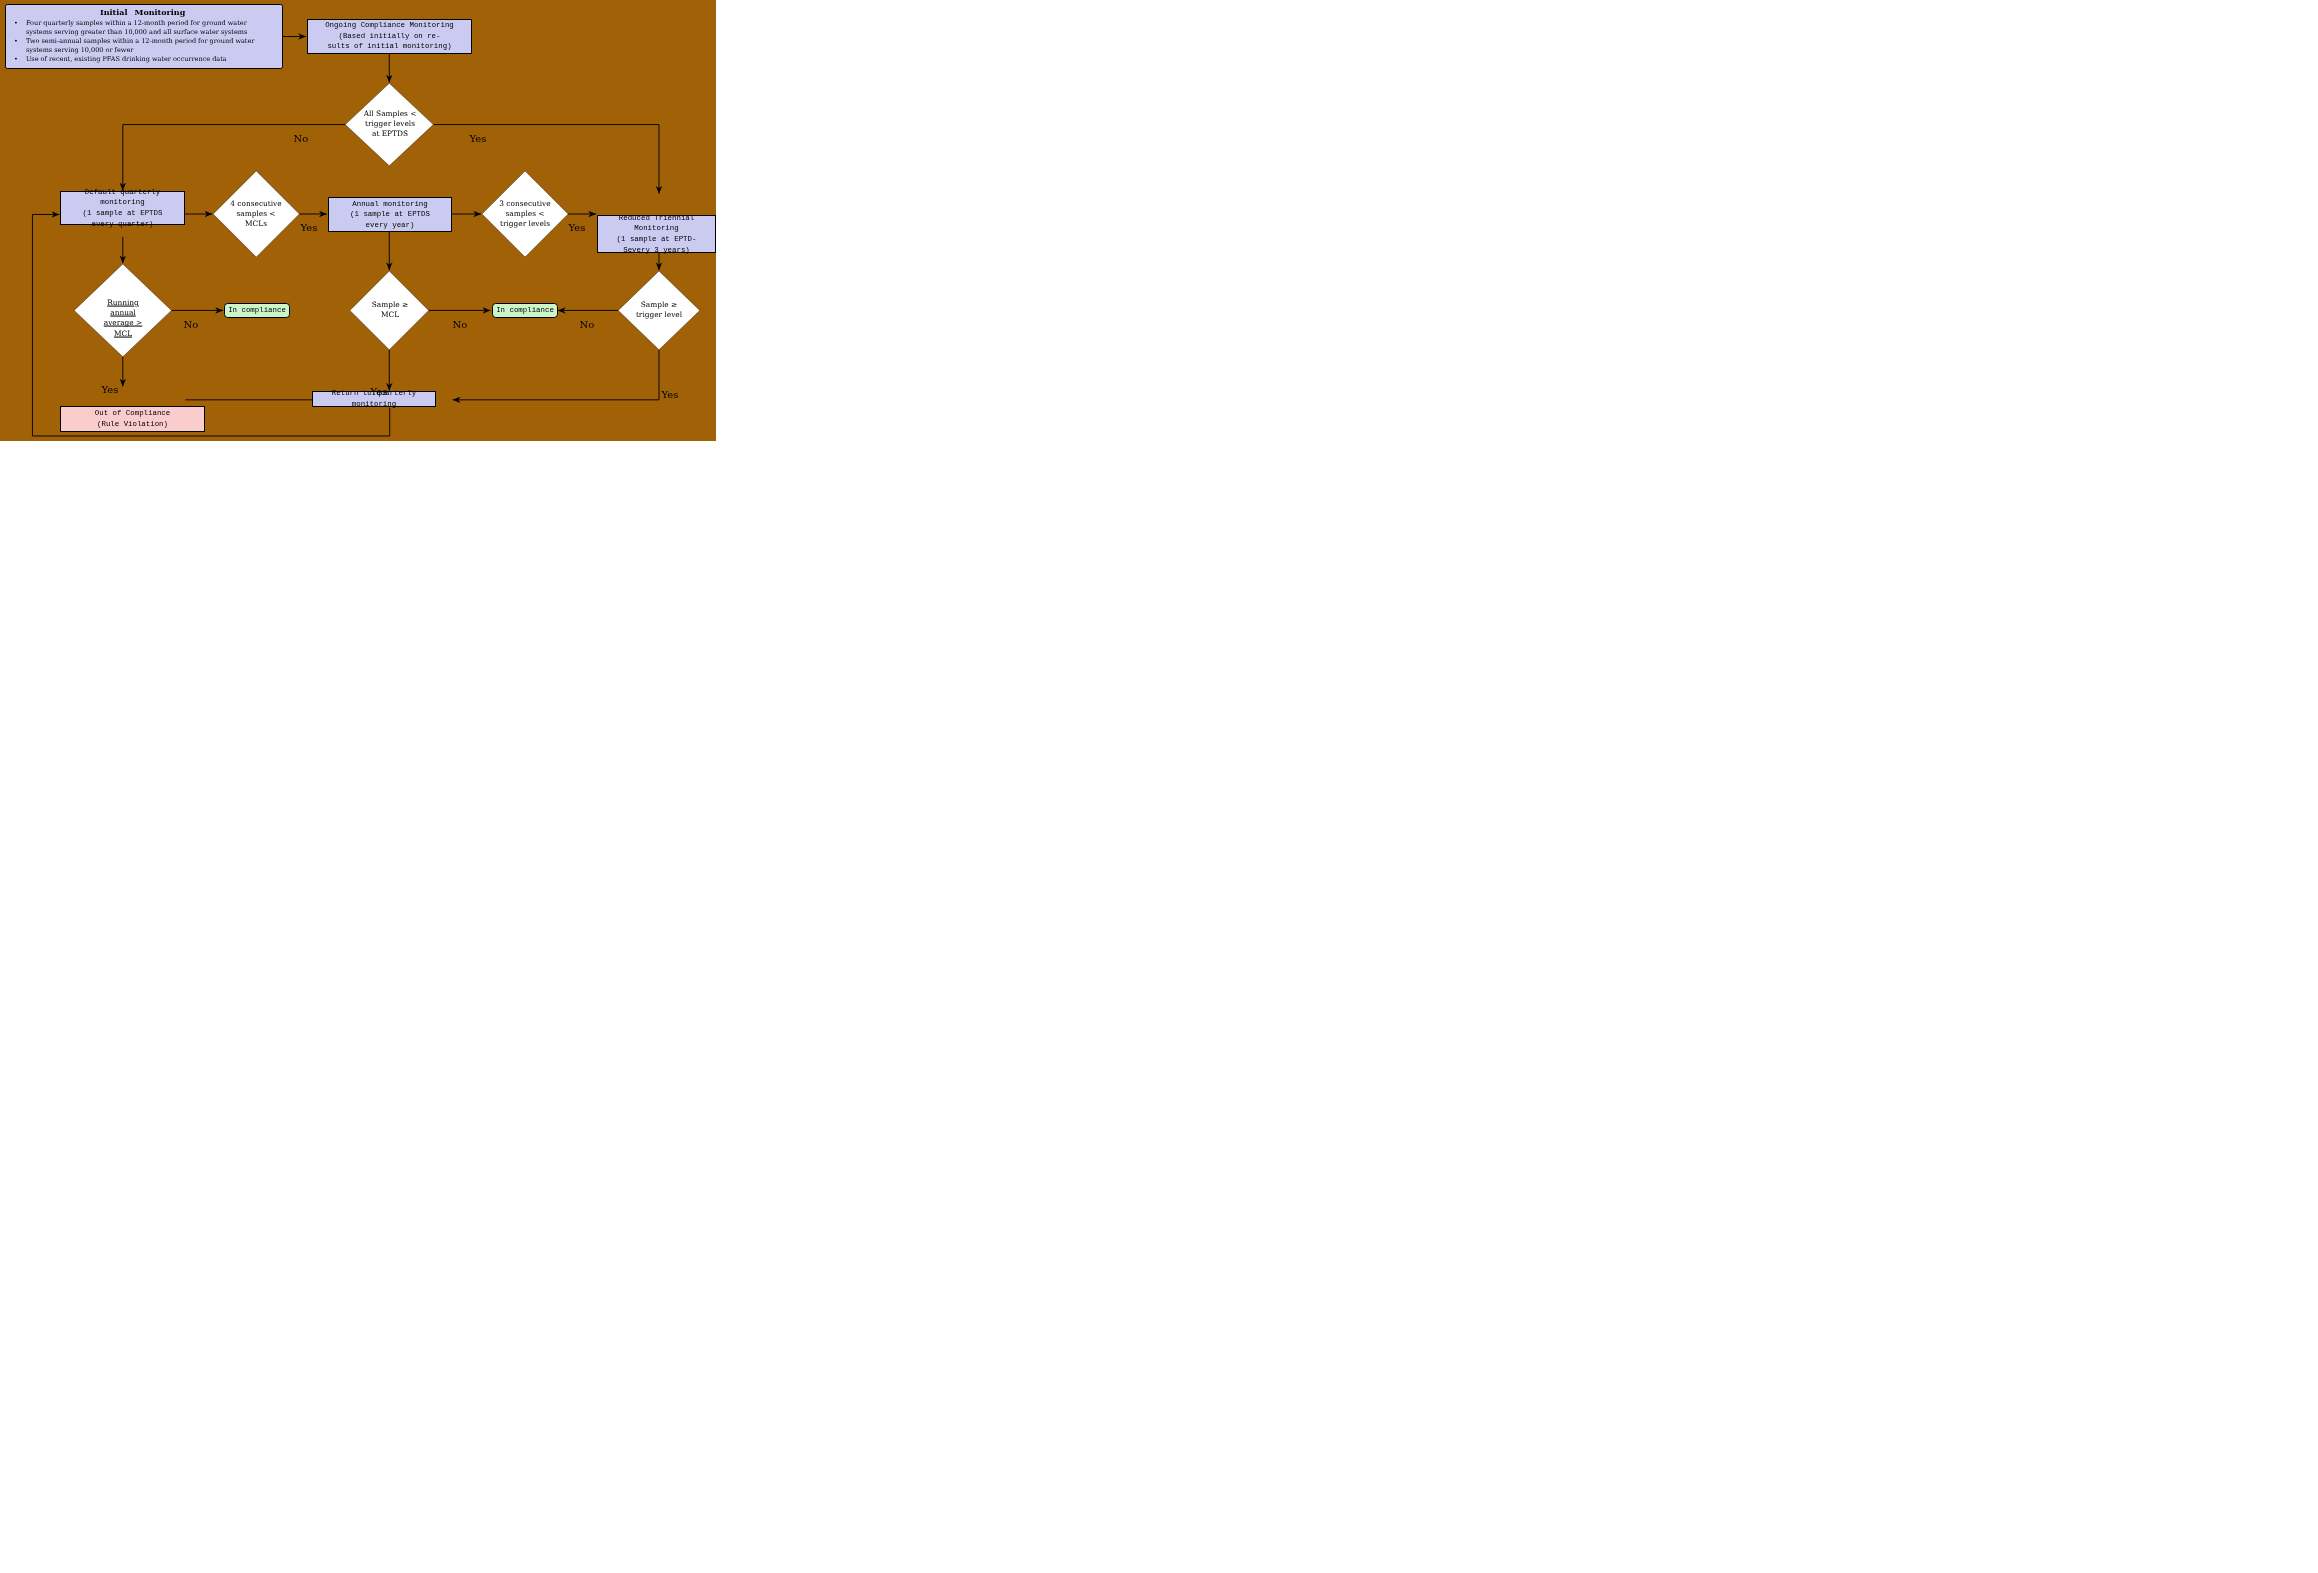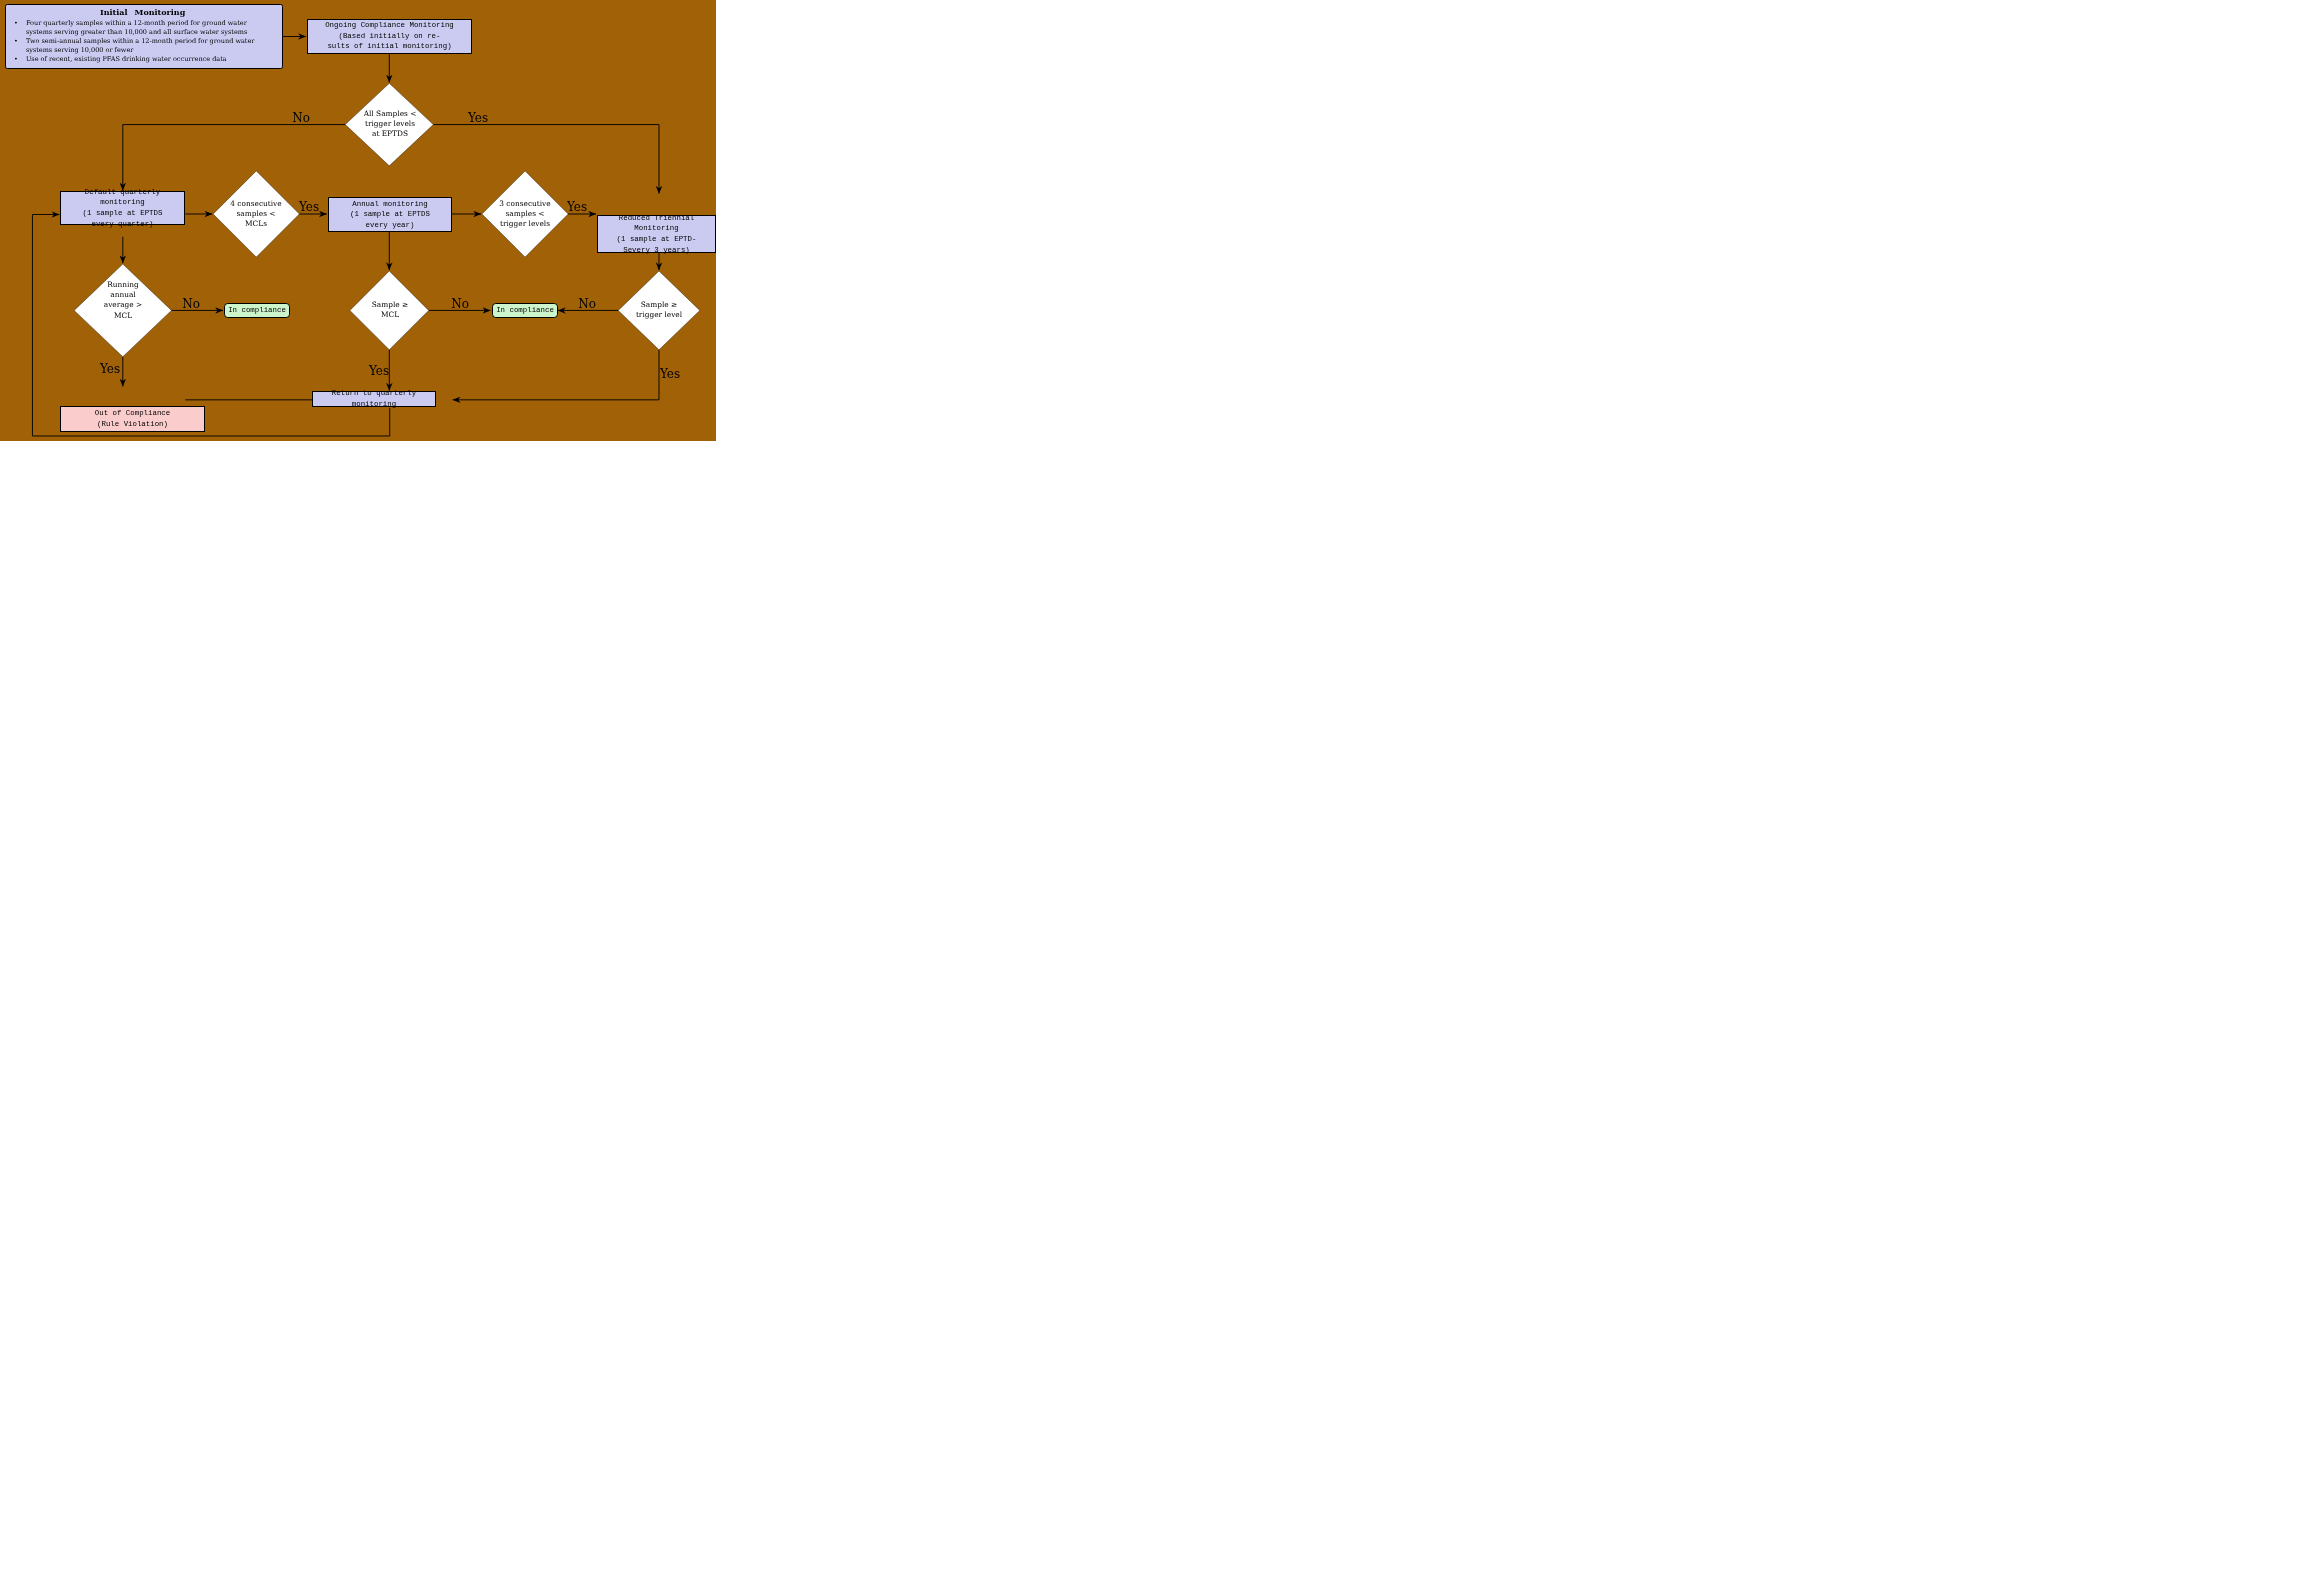--- a/index.html
+++ b/index.html
@@ -30,23 +30,24 @@
     position:absolute;
     transform:translate(-50%,-50%);
     text-align:center;
     font-size:7.4px;line-height:1.38;
     white-space:pre-line;
     z-index:2;
   }
   .edge-label{
     position:absolute;
     transform:translate(-50%,-50%);
-    font-size:12px;
+    font-size:10px;
     z-index:3;
     background:transparent;
+    margin-top:20px;
   }
   
   #initial-box{
     position:absolute;left:4.6px;top:3.7px;width:278px;height:65px;
     box-sizing:border-box;border:0.5px solid #000;border-radius:2.3px;
     background:#cbcbf2;z-index:2;
     padding:2.8px 6.5px 1.9px 4.6px;
   }
   #initial-box .title{
     text-align:center;font-weight:bold;font-size:8px;
@@ -144,21 +145,21 @@
 
   <div class="diamond-label" style="left:390px;top:124px;">All Samples &lt;
 trigger levels
 at EPTDS</div>
   <div class="diamond-label" style="left:256px;top:214px;">4 consecutive
 samples &lt;
 MCLs</div>
   <div class="diamond-label" style="left:525px;top:214px;">3 consecutive
 samples &lt;
 trigger levels</div>
-  <div class="diamond-label" style="left:123px;top:300px;">Running
+  <div class="diamond-label" style="left:123px;top:318px;text-decoration:underline;">Running
 annual
 average &gt;
 MCL</div>
   <div class="diamond-label" style="left:390px;top:310px;">Sample ≥
 MCL</div>
   <div class="diamond-label" style="left:659px;top:310px;">Sample ≥
 trigger level</div>
 
   <div class="edge-label" style="left:301px;top:118px;">No</div>
   <div class="edge-label" style="left:478px;top:118px;">Yes</div>

